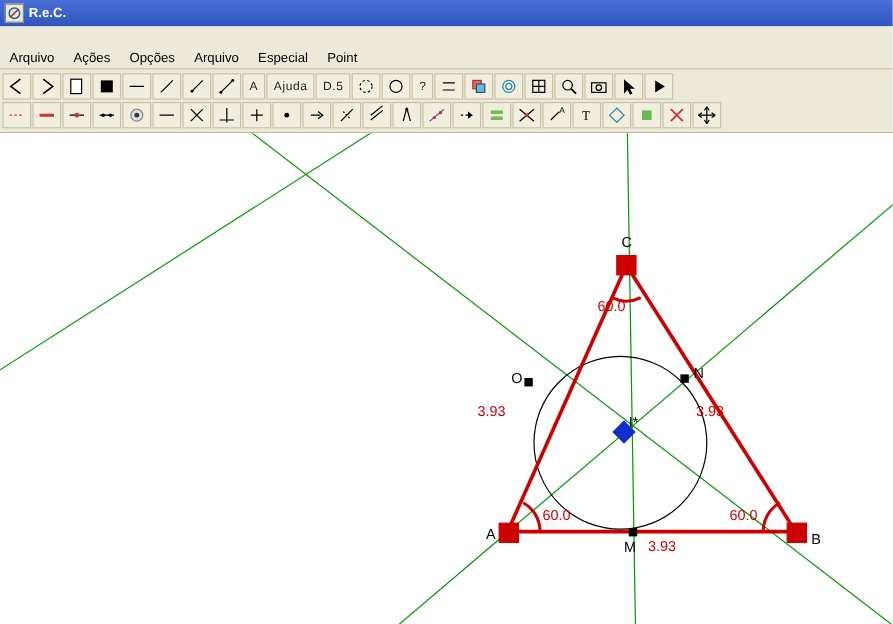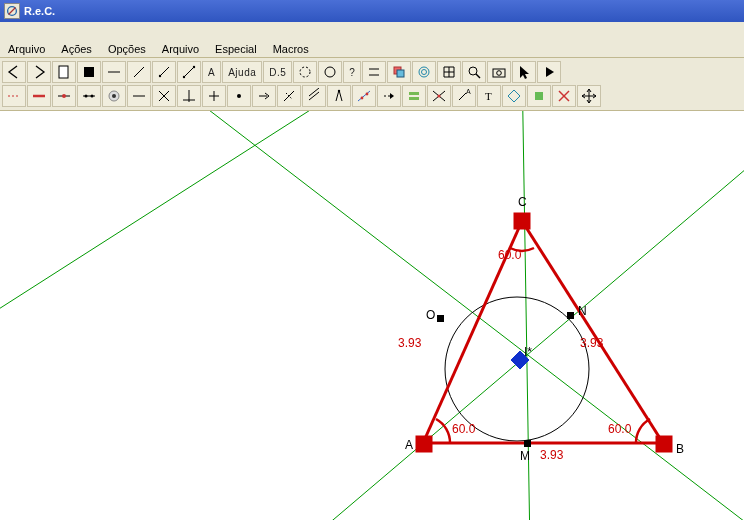--- a/index.html
+++ b/index.html
@@ -30,21 +30,21 @@
   </span>
   <span>R.e.C.</span>
 </div>
 
 <div class="menubar">
   <span class="item">Arquivo</span>
   <span class="item">Ações</span>
   <span class="item">Opções</span>
   <span class="item">Arquivo</span>
   <span class="item">Especial</span>
-  <span class="item">Macros</span>
+  <span class="item">Point</span>
 </div>
 
 <div class="toolbars">
   <div class="tbrow">
     <span class="tb">
         <svg viewBox="0 0 16 16">
           <path d="M11 2 L3 8 L11 14" fill="none" stroke="#000" stroke-width="1.3"></path>
         </svg>
       </span>
     <span class="tb">

